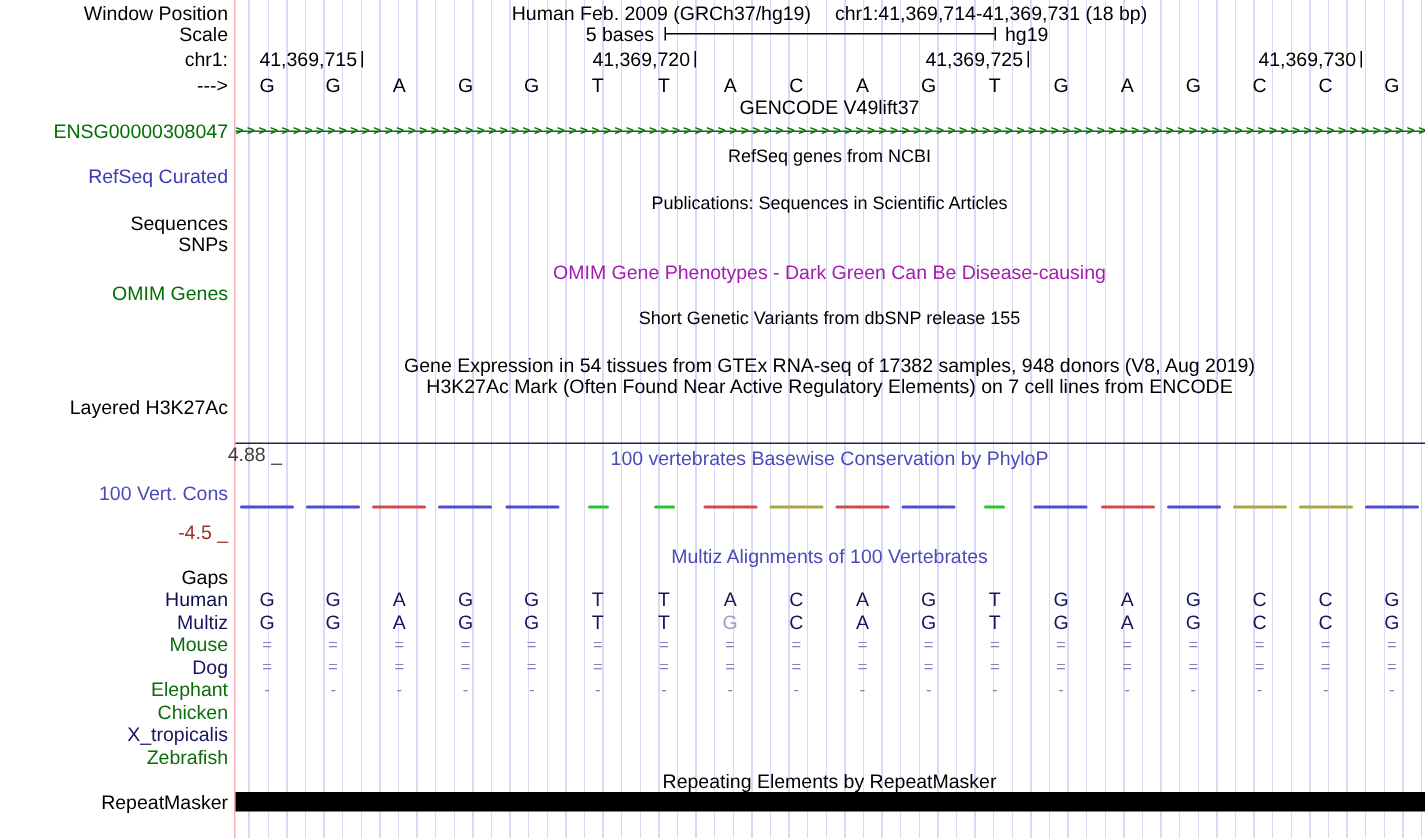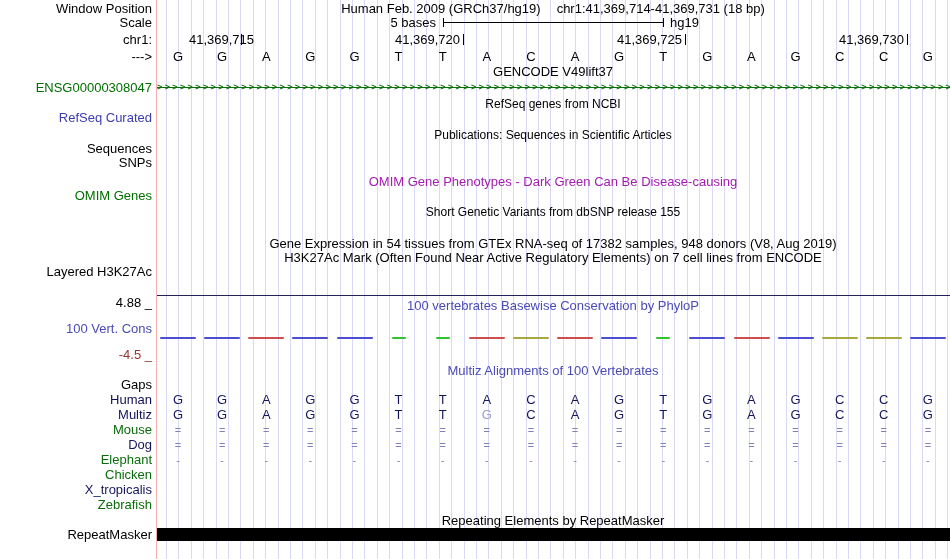--- a/index.html
+++ b/index.html
@@ -25,21 +25,21 @@
     background:linear-gradient(#000,#000) center/100% 1px no-repeat;}
   .scale-genome{position:absolute;left:670px;top:16px;line-height:14px;}
   .gencode-arrows{position:absolute;left:157px;top:82px;width:793px;height:11px;overflow:hidden;}
   .gencode-line{position:absolute;left:0;top:5px;width:100%;height:1px;background:#0a700a;}
   .arrow-text{position:absolute;left:0;top:0;width:100%;font-size:9px;line-height:11px;
     letter-spacing:2.4px;color:#0a700a;font-weight:bold;overflow:hidden;}
   .cons-topline{position:absolute;left:157px;top:295px;width:793px;height:1px;background:#23235a;}
   .cons-seg{position:absolute;top:337px;height:2px;border-radius:1px;}
   .align-cell{position:absolute;width:44px;text-align:center;line-height:14px;}
   .rm-bar{position:absolute;left:157px;top:528px;width:793px;height:13px;background:#000;}
-  .axis-max{color:#000000;}
+  .axis-max{color:#404040;padding-left:36px;}
   .axis-min{color:#97342c;}
 </style>
 </head>
 <body>
 
 <div class="screen">
   <div class="track-area"></div>
 
   <span class="lbl" style="top:2px">Window Position</span>
   <div class="ctr hdr-flex" style="top:2px">
@@ -47,21 +47,21 @@
     <span>chr1:41,369,714-41,369,731 (18 bp)</span>
   </div>
 
   <span class="lbl" style="top:16px">Scale</span>
   <span class="scale-value">5 bases</span>
   <div class="scale-bar"></div>
   <span class="scale-genome">hg19</span>
 
   <span class="lbl" style="top:33px">chr1:</span>
   <div id="ruler-ticks">
-      <div class="tick-label" style="left: 136px; top: 33px;">41,369,715</div>
+      <div class="tick-label" style="left: 120px; top: 33px;">41,369,715</div>
       <div class="tick-mark" style="left: 241px; top: 34px;"></div>
       <div class="tick-label" style="left: 342px; top: 33px;">41,369,720</div>
       <div class="tick-mark" style="left: 463px; top: 34px;"></div>
       <div class="tick-label" style="left: 564px; top: 33px;">41,369,725</div>
       <div class="tick-mark" style="left: 685px; top: 34px;"></div>
       <div class="tick-label" style="left: 786px; top: 33px;">41,369,730</div>
       <div class="tick-mark" style="left: 907px; top: 34px;"></div>
     </div>
 
   <span class="lbl" style="top:50px">---&gt;</span>

